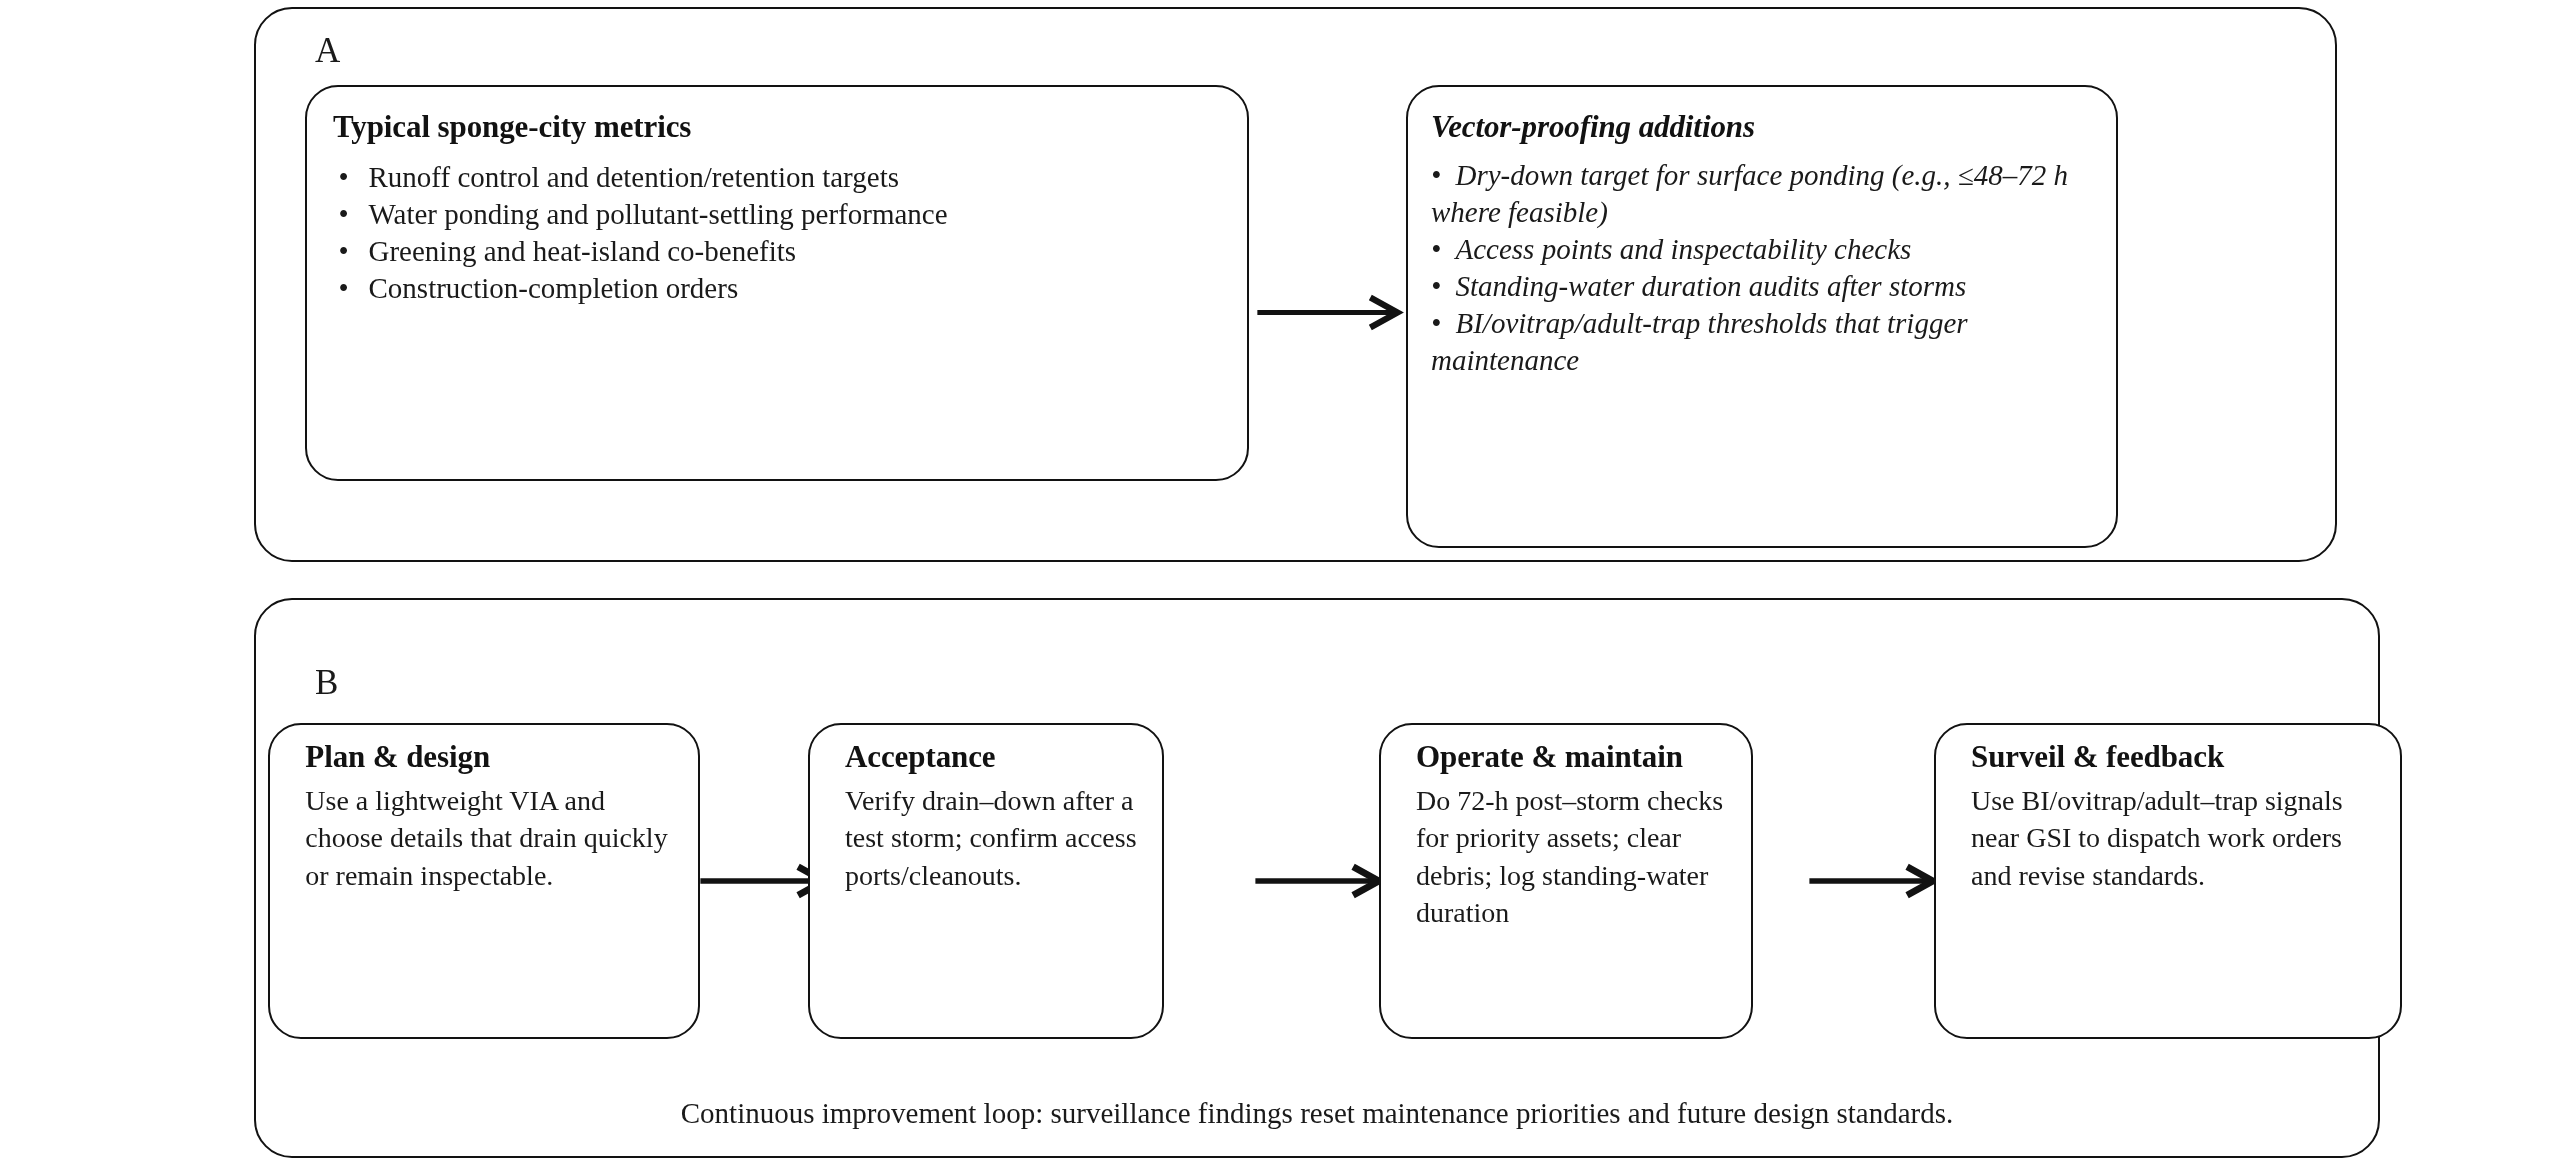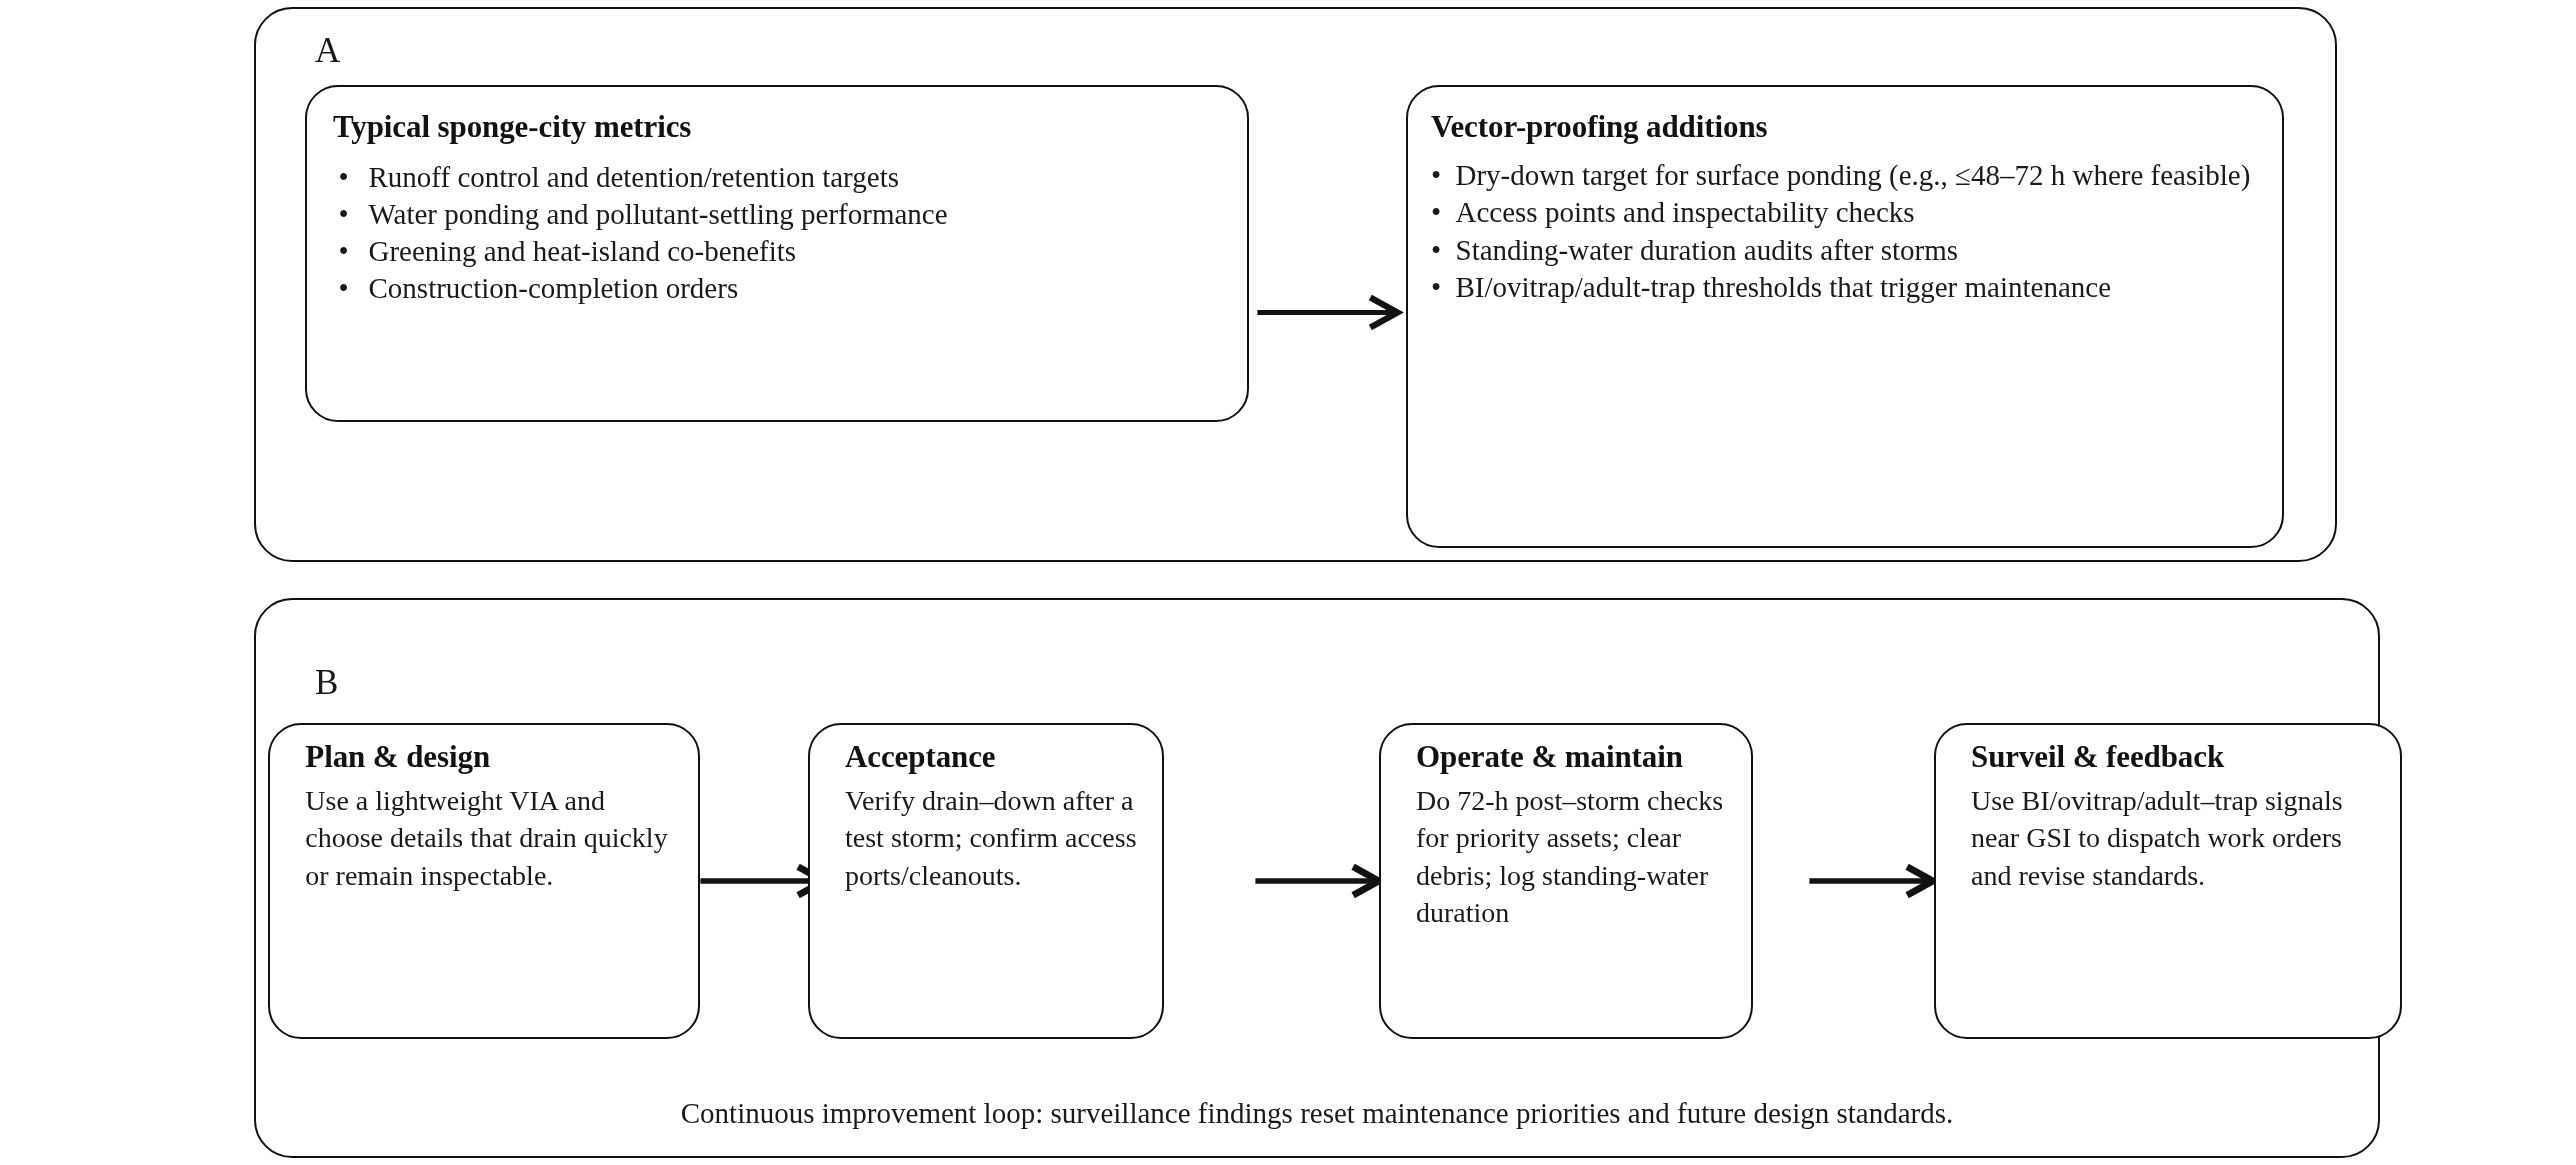--- a/index.html
+++ b/index.html
@@ -56,22 +56,22 @@
 
   .box-title {
     font-weight: bold;
     font-size: 31px;
     line-height: 1.04;
     color: #121212;
     letter-spacing: -0.1px;
   }
 
   
-  #box-metrics   { left: 49px;  top: 76px; width: 944px; height: 337px; }
-  #box-additions { left: 1150px; top: 76px; width: 878px; height: 463px; }
+  #box-metrics   { left: 49px;  top: 76px; width: 944px; height: 396px; }
+  #box-additions { left: 1150px; top: 76px; width: 712px; height: 463px; font-style: italic; }
 
   .a-inner { padding: 24.5px 20.4px 0 26px; }
   #box-additions .a-inner { padding: 24.5px 17.7px 0 23px; }
 
   .a-bullets {
     margin: 15px 0 0 0;
     padding: 0;
     list-style: none;
   }
   .a-bullets li {

